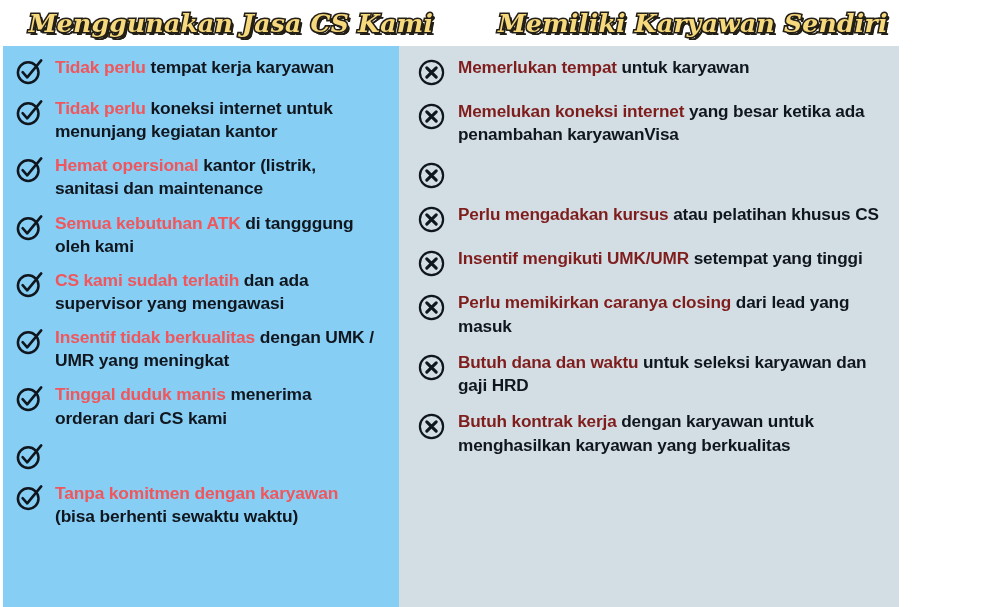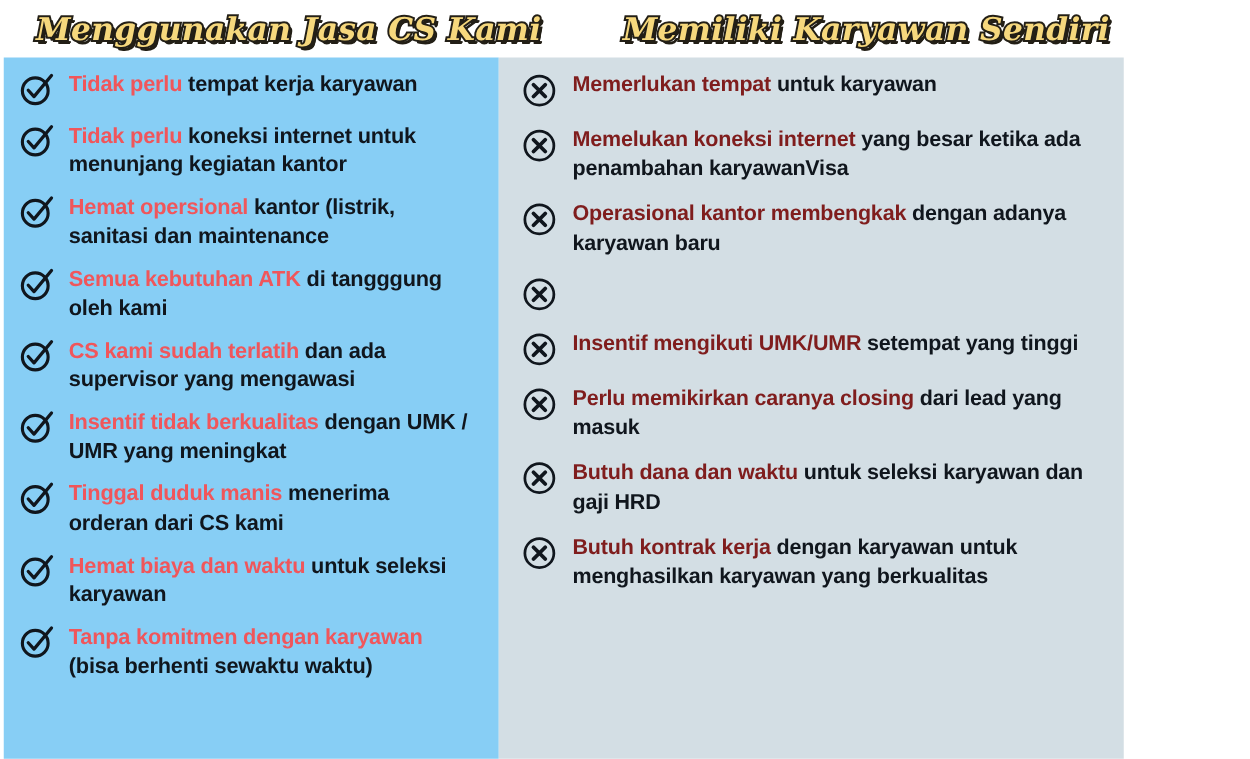--- a/index.html
+++ b/index.html
@@ -209,21 +209,20 @@
             </span>
             <span class="item-text"><span class="hl-left">Tinggal duduk manis</span><span> menerima orderan dari CS kami</span></span>
           </li>
           <li class="item">
             <span class="item-icon">
               <svg viewBox="0 0 30 29" xmlns="http://www.w3.org/2000/svg">
                 <circle cx="13.2" cy="15.6" r="10.3" fill="none" stroke="#10161d" stroke-width="2.5"></circle>
                 <path d="M7.6 15.2 L12.2 20.3 L26.2 3.4" fill="none" stroke="#10161d" stroke-width="2.6" stroke-linecap="round" stroke-linejoin="round"></path>
               </svg>
             </span>
-            <span class="item-text"><span class="hl-left">Hemat biaya dan waktu</span><span> untuk seleksi karyawan</span></span>
           </li>
           <li class="item">
             <span class="item-icon">
               <svg viewBox="0 0 30 29" xmlns="http://www.w3.org/2000/svg">
                 <circle cx="13.2" cy="15.6" r="10.3" fill="none" stroke="#10161d" stroke-width="2.5"></circle>
                 <path d="M7.6 15.2 L12.2 20.3 L26.2 3.4" fill="none" stroke="#10161d" stroke-width="2.6" stroke-linecap="round" stroke-linejoin="round"></path>
               </svg>
             </span>
             <span class="item-text"><span class="hl-left">Tanpa komitmen dengan karyawan</span><span> (bisa berhenti sewaktu waktu)</span></span>
           </li>
@@ -250,29 +249,29 @@
             </span>
             <span class="item-text"><span class="hl-right">Memelukan koneksi internet</span><span> yang besar ketika ada penambahan karyawanVisa</span></span>
           </li>
           <li class="item">
             <span class="item-icon">
               <svg viewBox="0 0 29 29" xmlns="http://www.w3.org/2000/svg">
                 <circle cx="14.5" cy="14.5" r="11.6" fill="none" stroke="#10161d" stroke-width="2.2"></circle>
                 <path d="M9.8 9.8 L19.2 19.2 M19.2 9.8 L9.8 19.2" fill="none" stroke="#10161d" stroke-width="3.1" stroke-linecap="round"></path>
               </svg>
             </span>
-            <span class="item-text"><span class="hl-right">Operasional kantor membengkak</span><span> dengan adanya karyawan baru</span></span>
-          </li>
-          <li class="item">
-            <span class="item-icon">
-              <svg viewBox="0 0 29 29" xmlns="http://www.w3.org/2000/svg">
-                <circle cx="14.5" cy="14.5" r="11.6" fill="none" stroke="#10161d" stroke-width="2.2"></circle>
-                <path d="M9.8 9.8 L19.2 19.2 M19.2 9.8 L9.8 19.2" fill="none" stroke="#10161d" stroke-width="3.1" stroke-linecap="round"></path>
-              </svg>
-            </span>
+          </li>
+          <li class="item">
+            <span class="item-icon">
+              <svg viewBox="0 0 29 29" xmlns="http://www.w3.org/2000/svg">
+                <circle cx="14.5" cy="14.5" r="11.6" fill="none" stroke="#10161d" stroke-width="2.2"></circle>
+                <path d="M9.8 9.8 L19.2 19.2 M19.2 9.8 L9.8 19.2" fill="none" stroke="#10161d" stroke-width="3.1" stroke-linecap="round"></path>
+              </svg>
+            </span>
+            <span class="item-text"><span class="hl-right">Perlu mengadakan kursus</span><span> atau pelatihan khusus CS</span></span>
           </li>
           <li class="item">
             <span class="item-icon">
               <svg viewBox="0 0 29 29" xmlns="http://www.w3.org/2000/svg">
                 <circle cx="14.5" cy="14.5" r="11.6" fill="none" stroke="#10161d" stroke-width="2.2"></circle>
                 <path d="M9.8 9.8 L19.2 19.2 M19.2 9.8 L9.8 19.2" fill="none" stroke="#10161d" stroke-width="3.1" stroke-linecap="round"></path>
               </svg>
             </span>
             <span class="item-text"><span class="hl-right">Insentif mengikuti UMK/UMR</span><span> setempat yang tinggi</span></span>
           </li>

